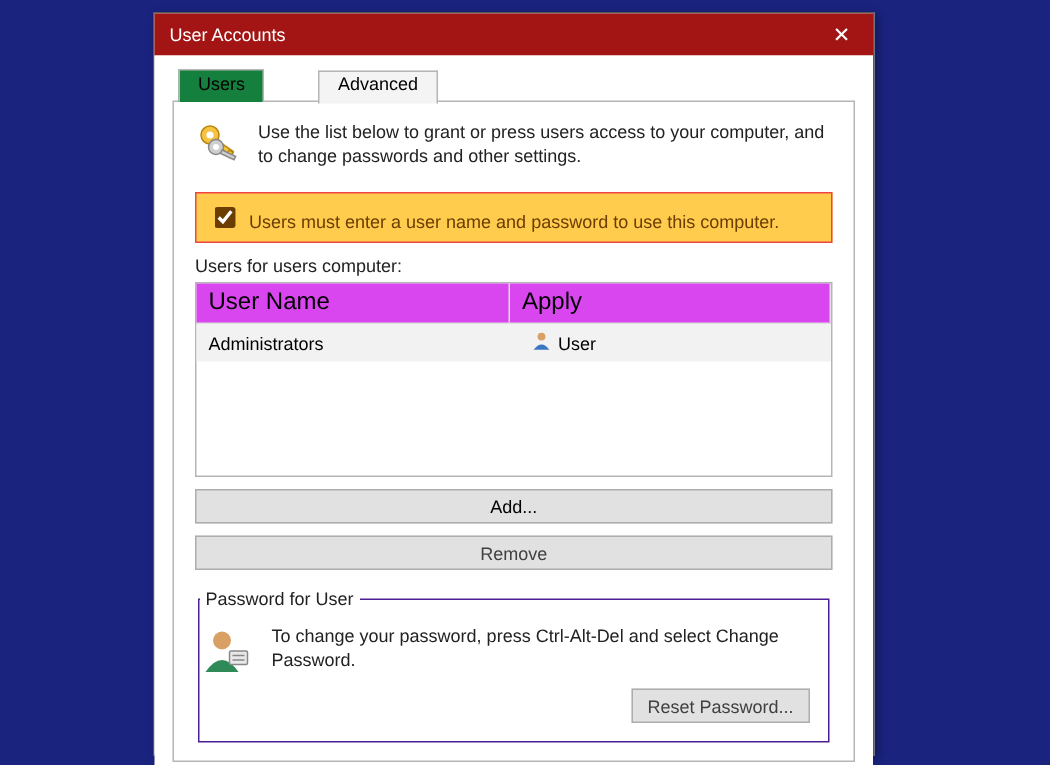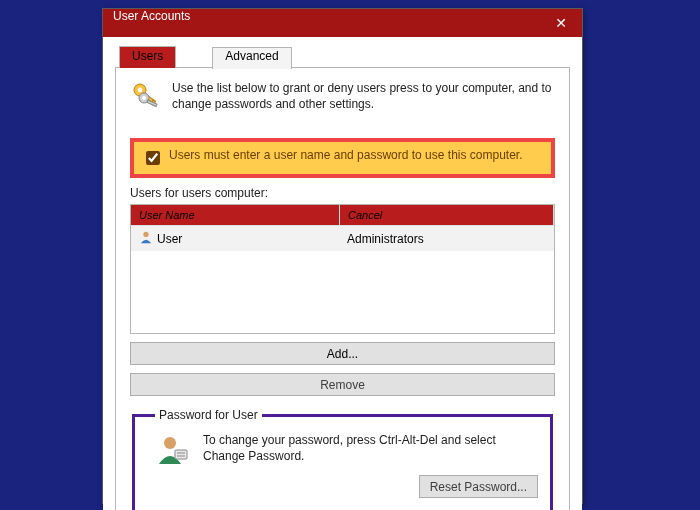--- a/index.html
+++ b/index.html
@@ -22,20 +22,21 @@
     border: 1px solid #5a5a5a;
     box-shadow: 2px 2px 6px rgba(0,0,0,0.3);
     display: flex;
     flex-direction: column;
   }
   .titlebar {
     height: 28px;
     background: #a31515;
     color: #ffffff;
     display: flex;
+    align-items: center;
     padding: 0 0 0 10px;
   }
   .titlebar .title {
     flex: 1;
     font-size: 12px;
   }
   .titlebar .close {
     width: 42px;
     height: 28px;
     display: flex;
@@ -51,21 +52,21 @@
     display: flex;
     flex-direction: column;
   }
   .tabstrip {
     display: flex;
     height: 22px;
     margin-left: 4px;
   }
   .tab {
     border: 1px solid #b5b5b5;
-    background: #b91c1c;
+    background: #15803d;
     padding: 2px 12px 0 12px;
     font-size: 12px;
     border-bottom: none;
     position: relative;
     top: 1px;
     cursor: default;
   }
   .tab.inactive {
     background: #f4f4f4;
     top: 2px;
@@ -86,26 +87,26 @@
     display: flex;
     gap: 10px;
   }
   .intro .keys-icon svg { width: 32px; height: 32px; }
   .intro .text {
     font-size: 12px;
     color: #222;
     line-height: 1.35;
   }
   .highlight {
-    margin-top: 23px;
+    margin-top: 13px;
     background: #ffcc4d;
-    border: 4px solid #ef4444;
+    border: 1px solid #ef4444;
     padding: 6px 8px;
     display: flex;
-    align-items: flex-start;
+    align-items: flex-end;
     gap: 6px;
     color: #6b3d00;
   }
   .highlight input[type=checkbox] {
     accent-color: #6b3d00;
     width: 14px;
     height: 14px;
   }
   .list-label {
     margin-top: 8px;
@@ -115,24 +116,23 @@
   .listview {
     margin-top: 4px;
     border: 1px solid #b5b5b5;
     height: 128px;
     background: #ffffff;
     display: flex;
     flex-direction: column;
   }
   .listview .cols {
     display: flex;
-    background: #b91c1c;
+    background: #d946ef;
     border-bottom: 1px solid #e0e0e0;
-    font-size: 11px;
-    font-style: italic;
+    font-size: 16px;
   }
   .listview .cols .col {
     padding: 4px 8px;
     border-right: 1px solid #e0e0e0;
   }
   .col-name { width: 192px; }
   .col-group { flex: 1; }
   .listview .row {
     display: flex;
     background: #f2f2f2;
@@ -166,22 +166,22 @@
   }
   button.std:disabled {
     color: #404040;
   }
   button.default {
     border: 1px solid #0078d7;
     outline: 1px solid #0078d7;
   }
   fieldset.pw {
     margin-top: 12px;
-    border: 3px solid #4c1d95;
-    padding: 10px 12px 12px 20px;
+    border: 1px solid #4c1d95;
+    padding: 10px 12px 12px 0;
   }
   fieldset.pw legend {
     font-size: 12px;
     color: #222;
     padding: 0 4px;
   }
   .pw-inner {
     display: flex;
     gap: 12px;
     align-items: flex-start;
@@ -237,46 +237,46 @@
           <svg viewBox="0 0 32 32">
             <circle cx="10" cy="10" r="6" fill="#f5c242" stroke="#b8860b"></circle>
             <circle cx="10" cy="10" r="2.4" fill="#fff"></circle>
             <rect x="14" y="13" width="14" height="3" fill="#f5c242" stroke="#b8860b" transform="rotate(35 14 13)"></rect>
             <rect x="23" y="20" width="3" height="4" fill="#f5c242" stroke="#b8860b" transform="rotate(35 23 20)"></rect>
             <circle cx="14" cy="18" r="5" fill="#cfcfcf" stroke="#888"></circle>
             <circle cx="14" cy="18" r="2" fill="#fff"></circle>
             <rect x="18" y="20" width="10" height="2.5" fill="#cfcfcf" stroke="#888" transform="rotate(25 18 20)"></rect>
           </svg>
         </span>
-        <div class="text">Use the list below to grant or deny users press to your computer, and to change passwords and other settings.</div>
+        <div class="text">Use the list below to grant or press users access to your computer, and to change passwords and other settings.</div>
       </div>
 
       <label class="highlight">
         <input type="checkbox" checked="" style="">
         <span>Users must enter a user name and password to use this computer.</span>
       </label>
 
       <div class="list-label">Users for users computer:</div>
 
       <div class="listview">
         <div class="cols">
           <div class="col col-name">User Name</div>
-          <div class="col col-group">Cancel</div>
+          <div class="col col-group">Apply</div>
         </div>
         <div class="row">
+          <div class="cell cell-group">Administrators</div>
           <div class="cell cell-name">
             <span class="user-icon">
               <svg viewBox="0 0 16 16">
                 <circle cx="8" cy="5" r="3" fill="#d9a066"></circle>
                 <path d="M2 15 q6 -8 12 0 Z" fill="#3a76c4"></path>
               </svg>
             </span>
             <span>User</span>
           </div>
-          <div class="cell cell-group">Administrators</div>
         </div>
       </div>
 
       <div class="btnrow">
         <button class="std">Add...</button>
         <button class="std" disabled="">Remove</button>
       </div>
 
       <fieldset class="pw">
         <legend>Password for User</legend>

